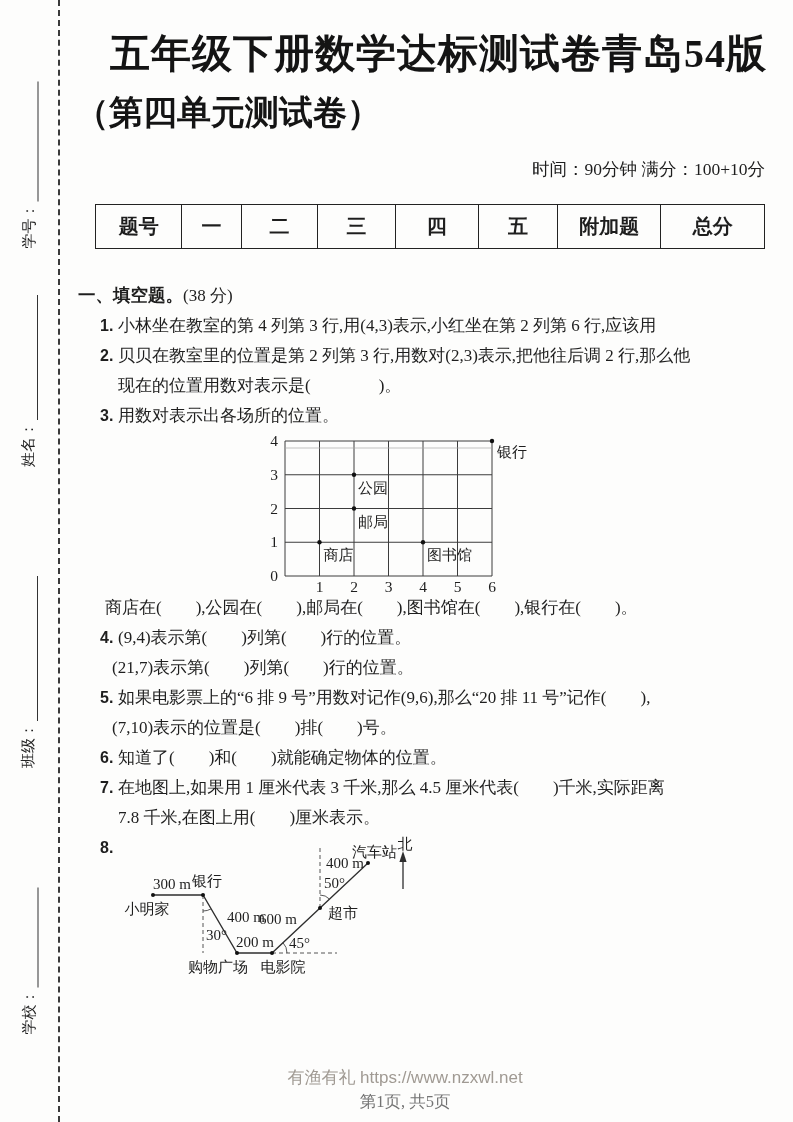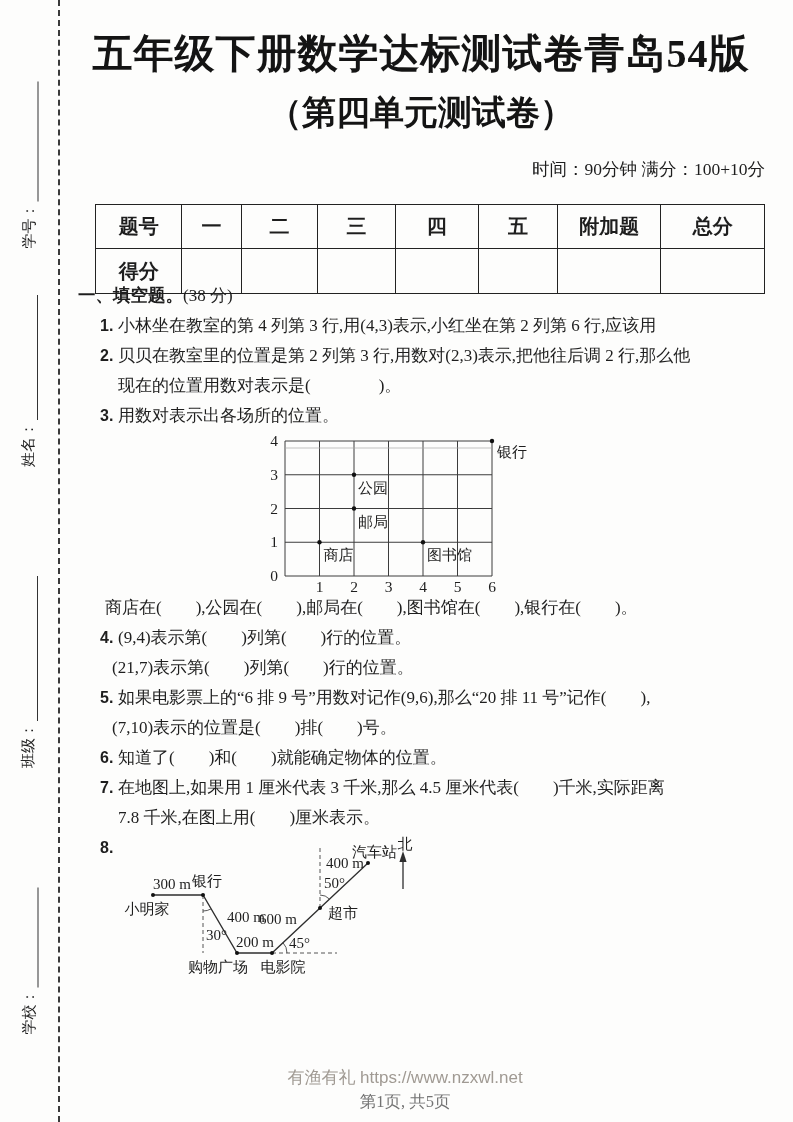--- a/index.html
+++ b/index.html
@@ -7,23 +7,23 @@
     width:793px;height:1122px;position:relative;overflow:hidden;
     background:#fdfdfc;color:#1e1e1e;
     font-family:"Liberation Serif","DejaVu Serif",serif;
   }
   
   .seal-line{position:absolute;left:58px;top:0;height:1122px;width:0;border-left:2px dashed #3a3a3a;}
   .sb-field{position:absolute;height:20px;transform:rotate(-90deg);transform-origin:center;
     white-space:nowrap;font-size:15px;color:#222;display:flex;align-items:flex-end;}
   .sb-field .blank{display:inline-block;height:14px;border-bottom:1.6px solid #333;margin-left:2px;}
   
-  .title{position:absolute;left:75px;top:26px;width:692px;text-align:center;
+  .title{position:absolute;left:75px;top:26px;width:692px;text-align:right;
     font-size:40px;font-weight:700;letter-spacing:1px;color:#141414;}
-  .subtitle{position:absolute;left:75px;top:90px;width:692px;text-align:center;
+  .subtitle{position:absolute;left:75px;top:90px;width:692px;text-align:left;
     font-size:34px;font-weight:700;color:#141414;}
   .meta{position:absolute;left:75px;top:157px;width:690px;text-align:right;font-size:17.5px;}
   
   table.score{position:absolute;left:95px;top:204px;width:670px;border-collapse:collapse;table-layout:fixed;}
   table.score td{border:1.6px solid #222;text-align:center;vertical-align:middle;}
   table.score tr.hd td{height:41px;font-family:"Liberation Sans","DejaVu Sans",sans-serif;font-weight:700;font-size:20px;}
   table.score tr.sc td{height:42px;font-family:"Liberation Sans","DejaVu Sans",sans-serif;font-weight:700;font-size:20px;}
   
   .qwrap{position:absolute;left:75px;top:280px;width:700px;font-size:17px;line-height:30px;}
   .qline{position:relative;padding-left:43px;}
@@ -93,30 +93,20 @@
   <tbody>
       <tr class="hd">
     <td>题号</td>
     <td>一</td>
     <td>二</td>
     <td>三</td>
     <td>四</td>
     <td>五</td>
     <td>附加题</td>
     <td>总分</td>
-  </tr>
-  <tr class="sc">
-    <td>得分</td>
-    <td></td>
-    <td></td>
-    <td></td>
-    <td></td>
-    <td></td>
-    <td></td>
-    <td></td>
   </tr>
 </tbody>
   </table>
 
 <div class="qwrap">
 
   <div class="qline head">
     <span class="hd-bold">一、填空题。</span><span>(38 分)</span>
   </div>
 

